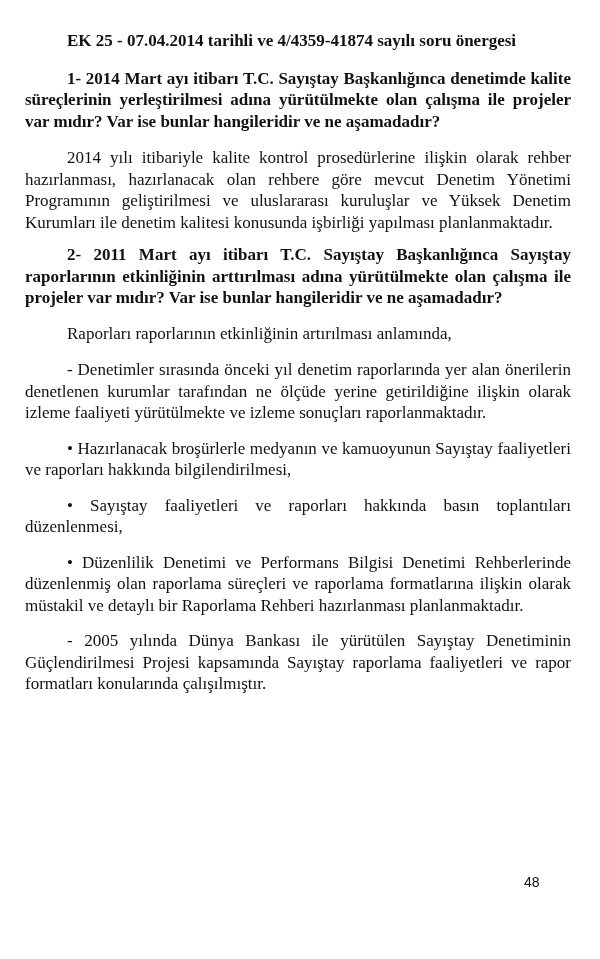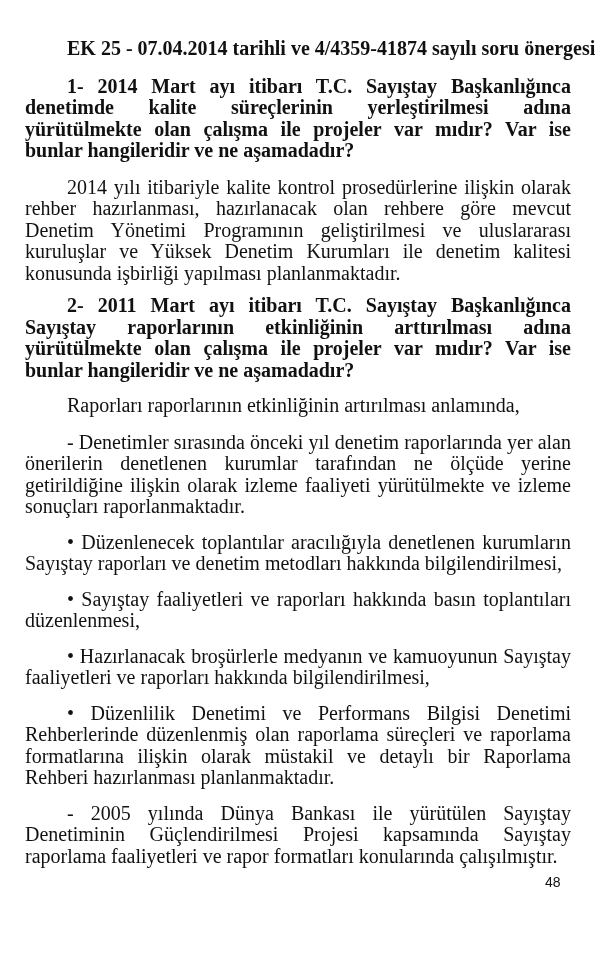--- a/index.html
+++ b/index.html
@@ -11,23 +11,23 @@
       width: 600px;
       height: 959px;
       position: relative;
       overflow: hidden;
       font-family: "Liberation Serif", "DejaVu Serif", serif;
       color: #111111;
     }
     .page {
       position: absolute;
       left: 25px;
-      top: 38px;
+      top: 30px;
       width: 546px;
-      font-size: 20px;
+      font-size: 17px;
       line-height: 21.5px;
     }
     .title {
       font-weight: bold;
       margin: 0 0 16px 0;
       padding-left: 42px;
       text-align: left;
       white-space: nowrap;
     }
     .para {
@@ -38,21 +38,21 @@
     .para.bold {
       font-weight: bold;
     }
     .q1 { margin-bottom: 15px; }
     .a1 { margin-bottom: 11px; font-family: Liberation Serif, serif; }
     .q2 { margin-bottom: 14px; }
     .p-intro { margin-bottom: 15px; }
     .plan { margin-bottom: 15px; }
     .page-number {
       position: absolute;
-      left: 545px;
+      left: 524px;
       top: 874px;
       font-family: "Liberation Sans", "DejaVu Sans", sans-serif;
       font-size: 14px;
       color: #111111;
     }
   </style>
 </head>
 <body>
 
 <div class="page">
@@ -60,21 +60,20 @@
 
   <p class="para bold q1">1- 2014 Mart ayı itibarı T.C. Sayıştay Başkanlığınca denetimde kalite süreçlerinin yerleştirilmesi adına yürütülmekte olan çalışma ile projeler var mıdır? Var ise bunlar hangileridir ve ne aşamadadır?</p>
   <p class="para a1">2014 yılı itibariyle kalite kontrol prosedürlerine ilişkin olarak rehber hazırlanması, hazırlanacak olan rehbere göre mevcut Denetim Yönetimi Programının geliştirilmesi ve uluslararası kuruluşlar ve Yüksek Denetim Kurumları ile denetim kalitesi konusunda işbirliği yapılması planlanmaktadır.</p>
 
   <p class="para bold q2">2- 2011 Mart ayı itibarı T.C. Sayıştay Başkanlığınca Sayıştay raporlarının etkinliğinin arttırılması adına yürütülmekte olan çalışma ile projeler var mıdır? Var ise bunlar hangileridir ve ne aşamadadır?</p>
   <p class="para p-intro">Raporları raporlarının etkinliğinin artırılması anlamında,</p>
 
   <p class="para">- Denetimler sırasında önceki yıl denetim raporlarında yer alan önerilerin denetlenen kurumlar tarafından ne ölçüde yerine getirildiğine ilişkin olarak izleme faaliyeti yürütülmekte ve izleme sonuçları raporlanmaktadır.</p>
 
 
-  <p class="para">• Düzenlenecek toplantılar aracılığıyla denetlenen kurumların Sayıştay raporları ve denetim metodları hakkında bilgilendirilmesi,</p>
+  <p class="para">• Hazırlanacak broşürlerle medyanın ve kamuoyunun Sayıştay faaliyetleri ve raporları hakkında bilgilendirilmesi,</p>
   <p class="para">• Sayıştay faaliyetleri ve raporları hakkında basın toplantıları düzenlenmesi,</p>
-  <p class="para">• Hazırlanacak broşürlerle medyanın ve kamuoyunun Sayıştay faaliyetleri ve raporları hakkında bilgilendirilmesi,</p>
   <p class="para">• Düzenlilik Denetimi ve Performans Bilgisi Denetimi Rehberlerinde düzenlenmiş olan raporlama süreçleri ve raporlama formatlarına ilişkin olarak müstakil ve detaylı bir Raporlama Rehberi hazırlanması planlanmaktadır.</p>
 
   <p class="para">- 2005 yılında Dünya Bankası ile yürütülen Sayıştay Denetiminin Güçlendirilmesi Projesi kapsamında Sayıştay raporlama faaliyetleri ve rapor formatları konularında çalışılmıştır.</p>
 </div>
 
 <div class="page-number">48</div>
 
 </body></html>

